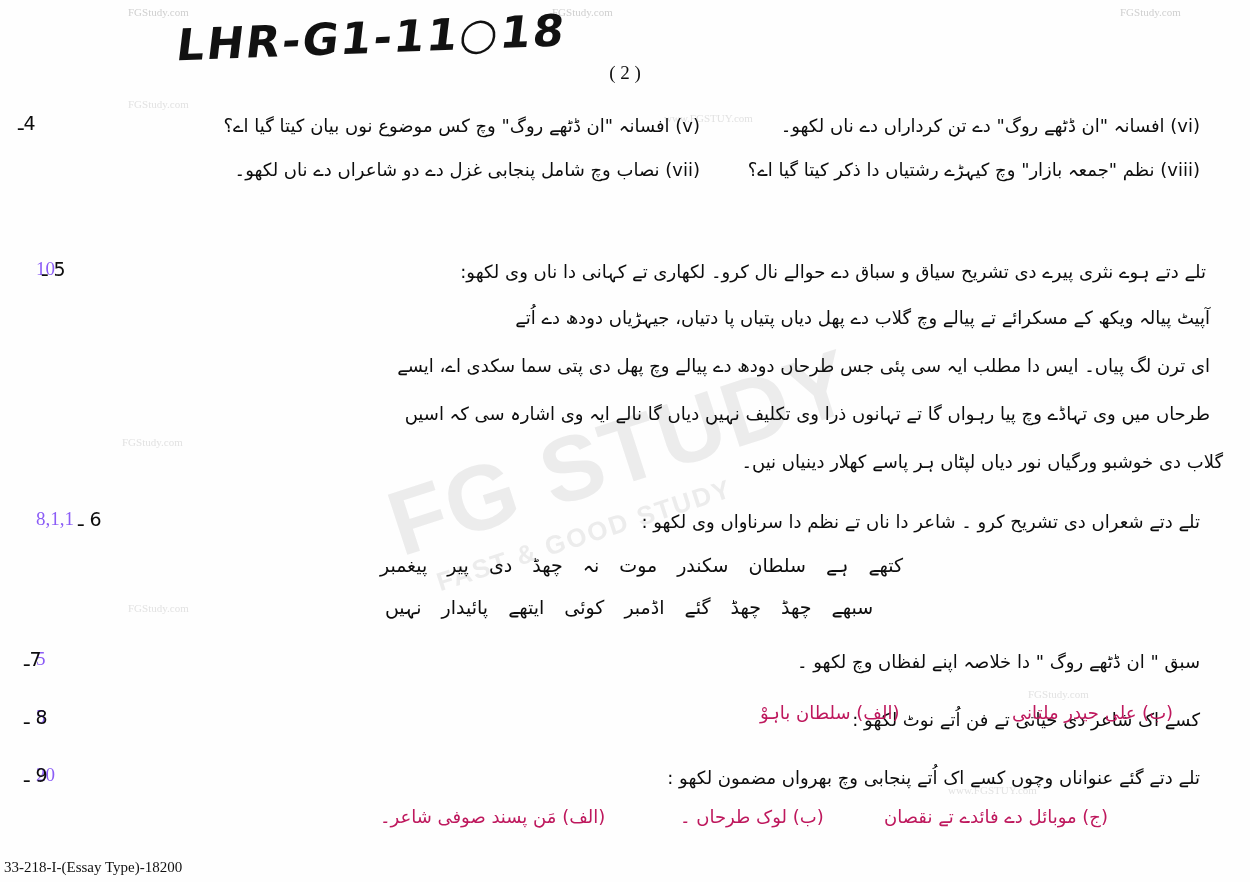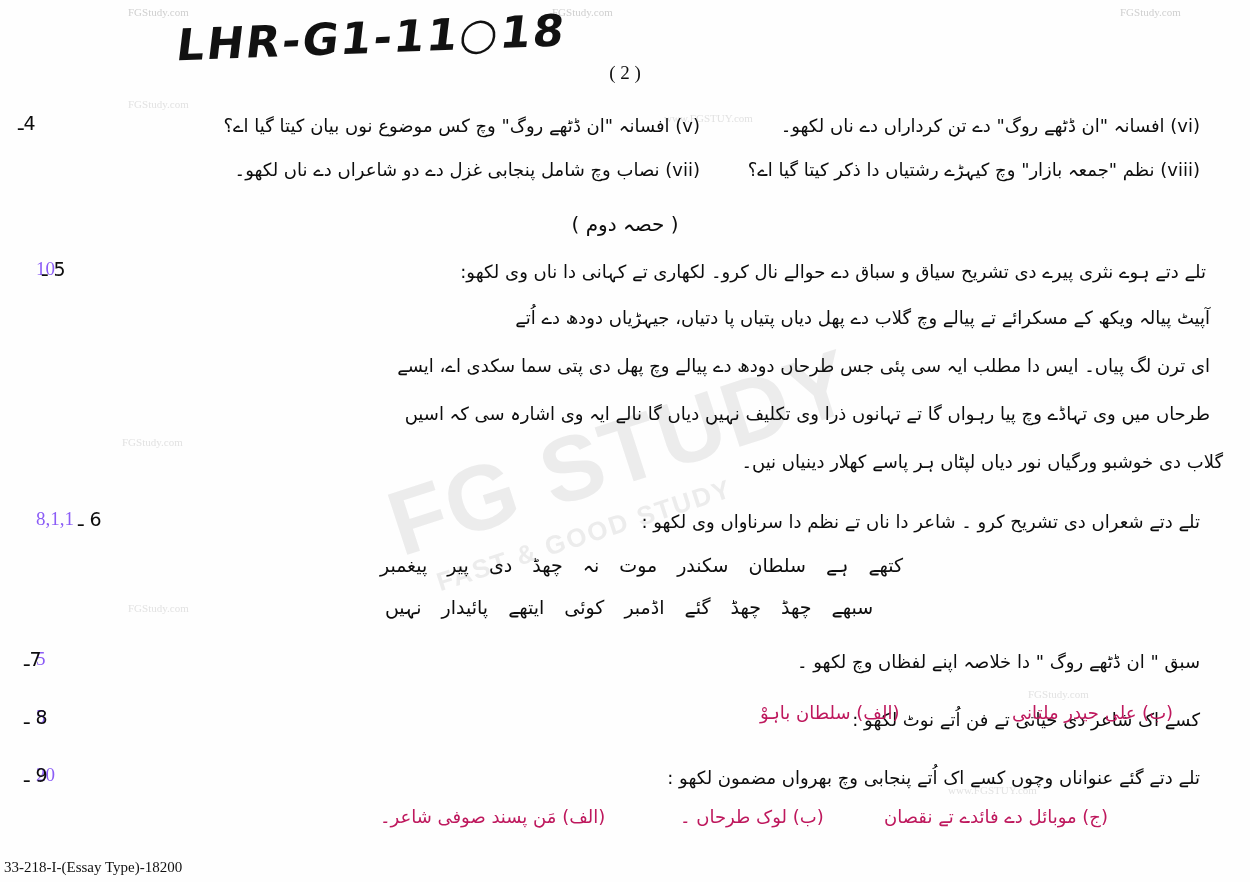--- a/index.html
+++ b/index.html
@@ -156,21 +156,20 @@
   </div>
   <div class="urdu u19" style="left:60px; top:152px; width:640px; text-align:right;">
     <span>(vii)</span>
     <span>نصاب وچ شامل پنجابی غزل دے دو شاعراں دے ناں لکھو۔</span>
   </div>
   <div class="urdu u19" style="left:700px; top:152px; width:500px; text-align:right;">
     <span>(viii)</span>
     <span>نظم "جمعہ بازار" وچ کیہڑے رشتیاں دا ذکر کیتا گیا اے؟</span>
   </div>
 
-  <div class="center-head" style="top:212px;">( حصہ دوم )</div>
 
   <div class="marks" style="top:258px;">10</div>
   <div class="qnum" style="left:42px; top:258px;">5 ـ</div>
   <div class="urdu u19" style="left:70px; top:300px; width:1140px;">آپیٹ پیالہ ویکھ کے مسکرائے تے پیالے وچ گلاب دے پھل دیاں پتیاں پا دتیاں، جیہڑیاں دودھ دے اُتے</div>
 
   <div class="urdu u19" style="left:96px; top:254px; width:1110px;">تلے دتے ہوے نثری پیرے دی تشریح سیاق و سباق دے حوالے نال کرو۔ لکھاری تے کہانی دا ناں وی لکھو:</div>
   <div class="urdu u19" style="left:70px; top:396px; width:1140px;">طرحاں میں وی تہاڈے وچ پیا رہواں گا تے تہانوں ذرا وی تکلیف نہیں دیاں گا نالے ایہ وی اشارہ سی کہ اسیں</div>
   <div class="urdu u19" style="left:70px; top:348px; width:1140px;">ای ترن لگ پیاں۔ ایس دا مطلب ایہ سی پئی جس طرحاں دودھ دے پیالے وچ پھل دی پتی سما سکدی اے، ایسے</div>
   <div class="urdu u19" style="left:83px; top:444px; width:1140px;">گلاب دی خوشبو ورگیاں نور دیاں لپٹاں ہر پاسے کھلار دینیاں نیں۔</div>
 

